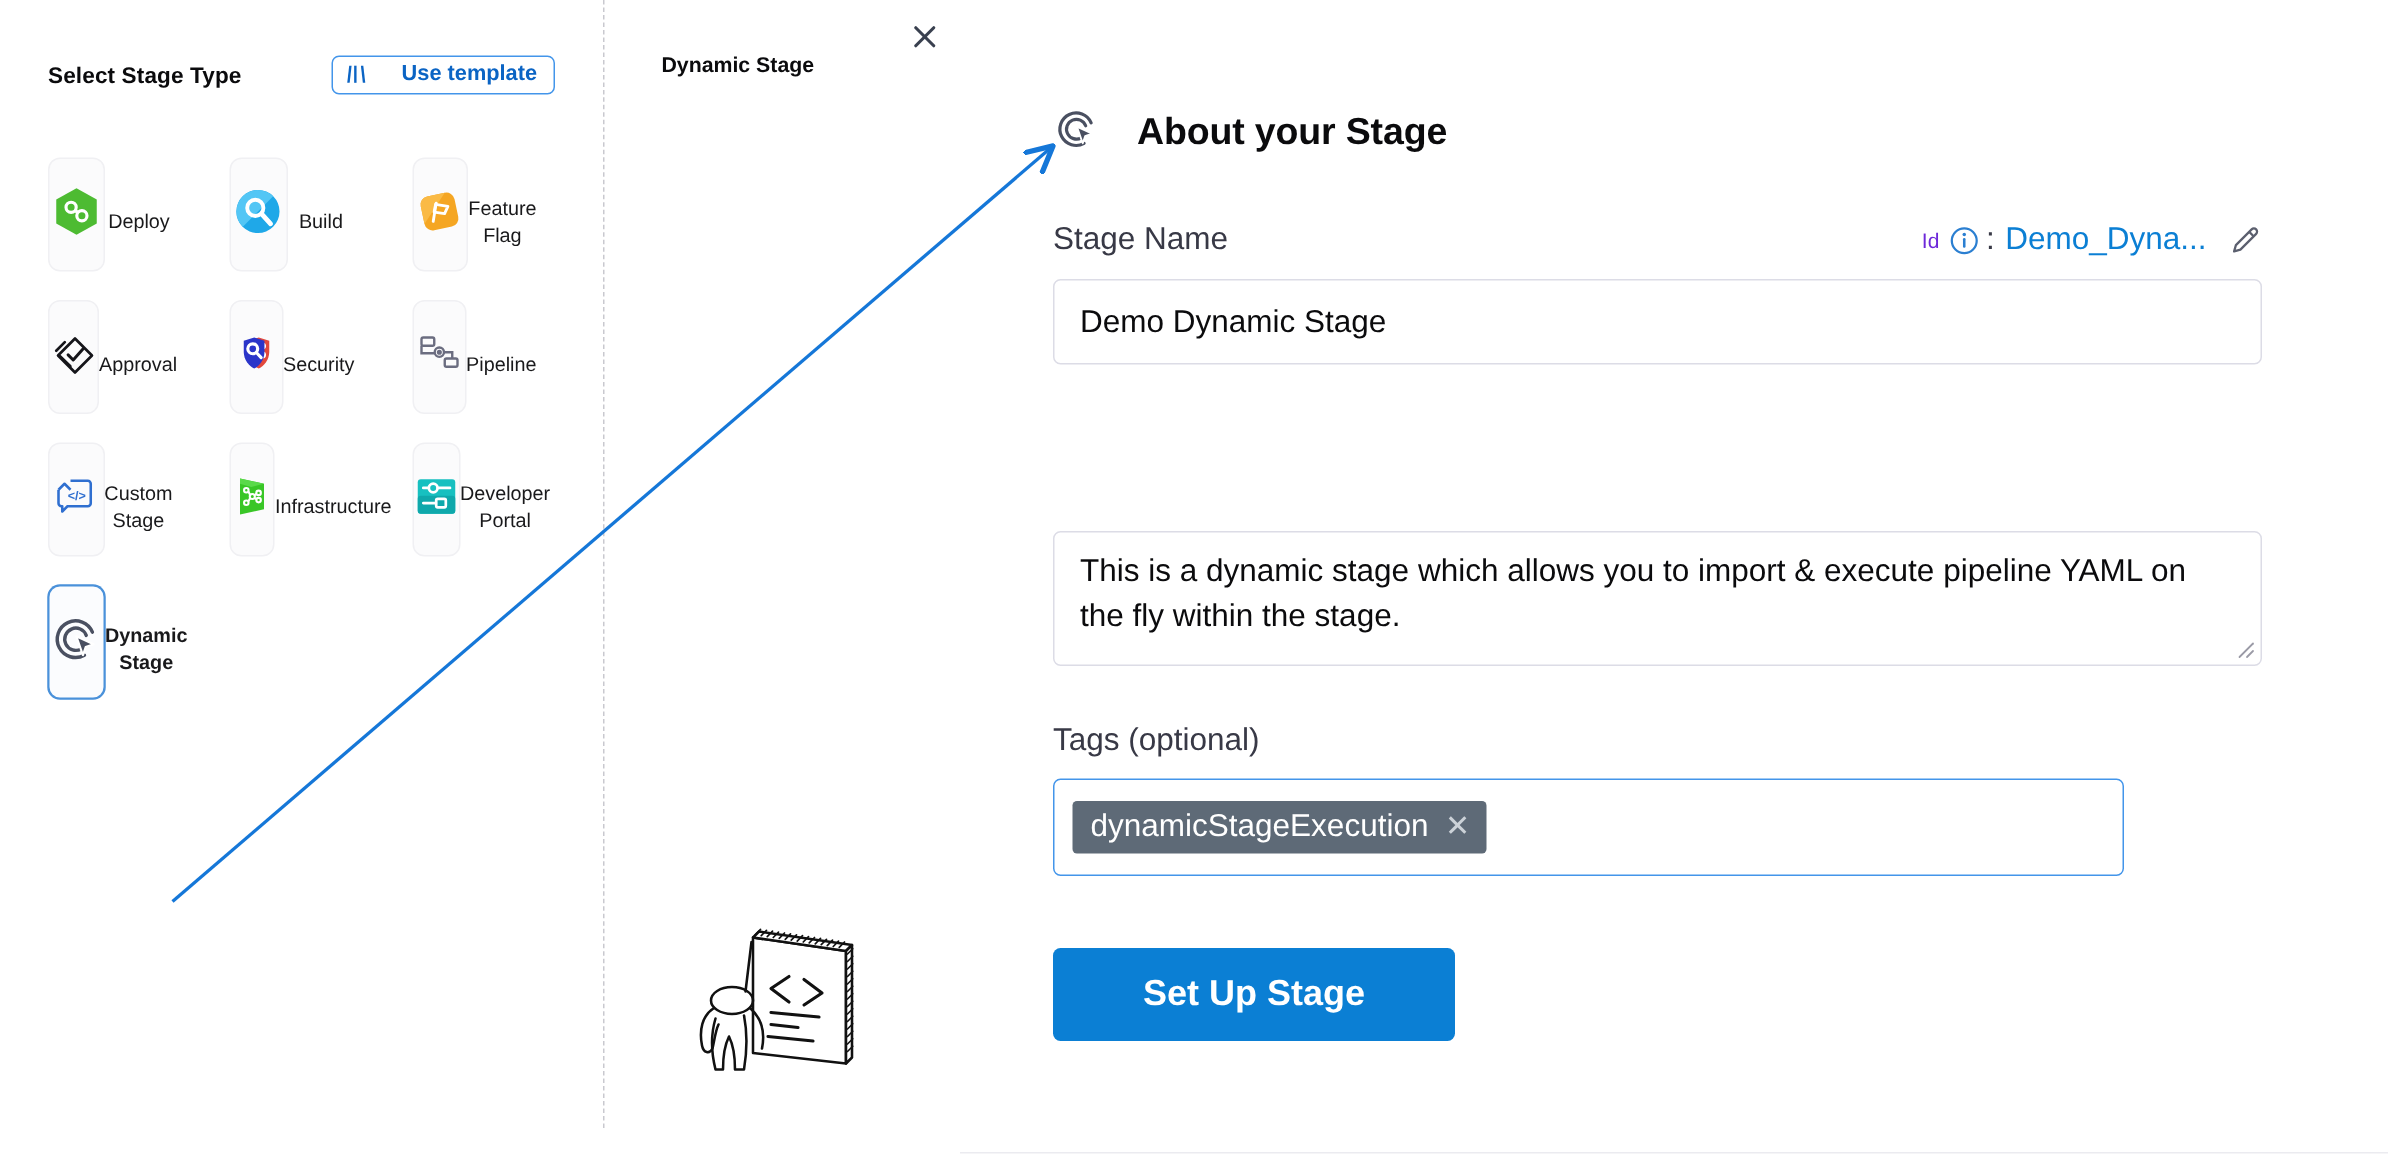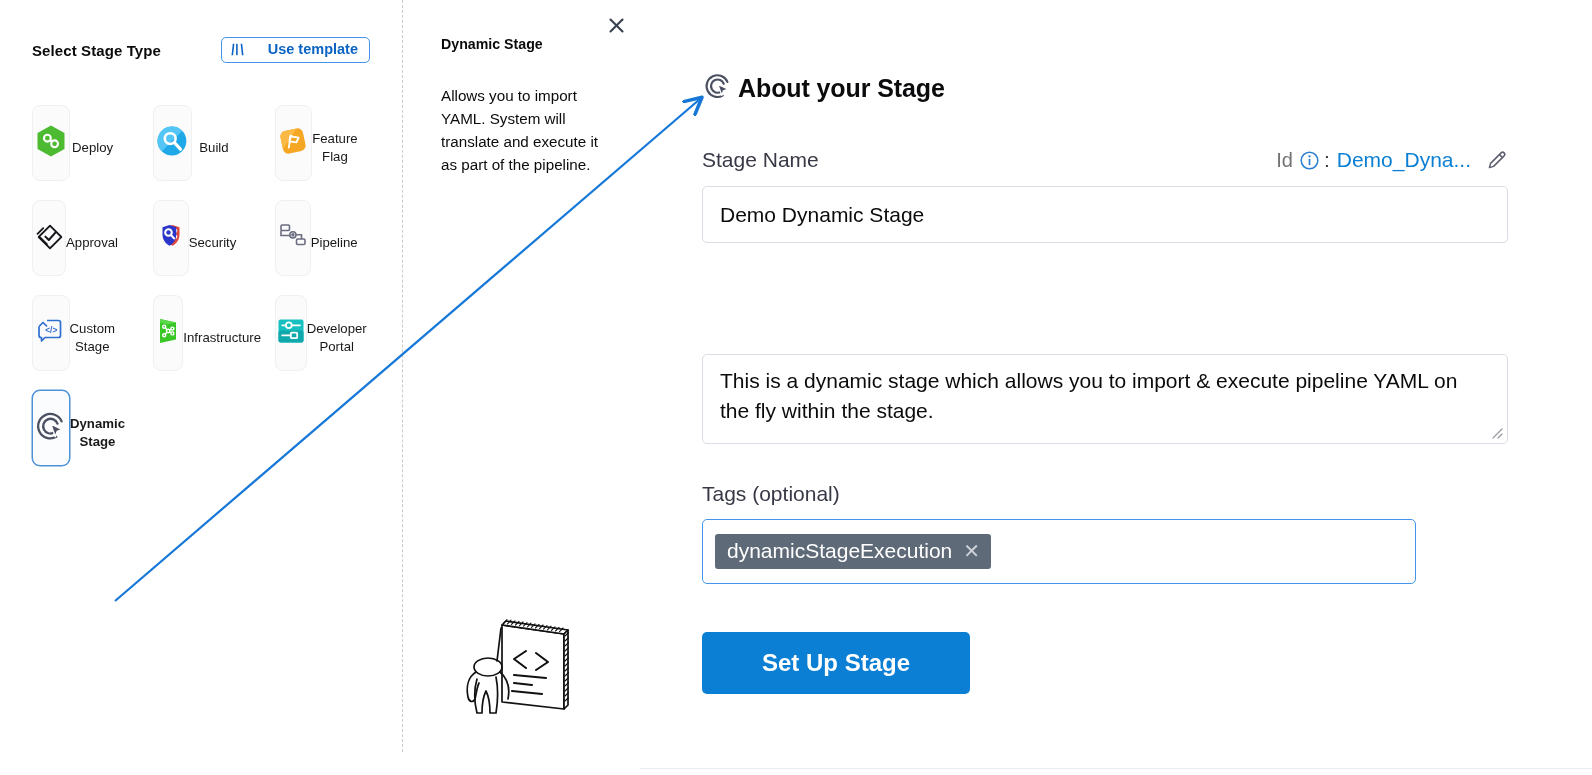--- a/index.html
+++ b/index.html
@@ -75,32 +75,32 @@
   #close-btn {
     position: absolute; left: 602px; top: 13px; width: 28px; height: 28px;
     display: flex; align-items: center; justify-content: center; cursor: pointer;
   }
 
   
   #right-panel { position: absolute; left: 640px; top: 0; width: 952px; height: 775px; background:#fff; }
 
   #about-head {
     position: absolute; left: 62px; top: 70px;
-    display: flex; align-items: center; gap: 4px;
+    display: flex; align-items: center; gap: 24px;
   }
   #about-title { font-size: 25px; font-weight: 700; color: #0b0b0d; letter-spacing: -.1px; }
 
   .field-row {
     position: absolute; left: 62px; width: 806px;
     display: flex; align-items: center; justify-content: space-between;
   }
   .field-label { font-size: 21px; color: #383946; font-weight: 400; }
 
   #id-group { display: flex; align-items: center; gap: 7px; }
-  #id-word { font-size: 20px; color: #737373; }
+  #id-word { font-size: 14px; color: #6d28d9; }
   #id-colon { font-size: 21px; color: #383946; margin-left:-2px; }
   #id-value { font-size: 21px; color: #0b7fd4; max-width: 200px; }
   #id-edit { cursor: pointer; display:flex; align-items:center; margin-left: 8px;}
 
   #stage-name-input {
     position: absolute; left: 62px; top: 186px; width: 806px; height: 57px;
     border: 1px solid #dcdce6; border-radius: 5px; background: #fff;
     font-family: "Liberation Sans", sans-serif; font-size: 21px; color: #0b0b0d;
     padding: 0 17px; outline: none;
   }
@@ -341,21 +341,20 @@
         <div class="stage-label">Dynamic Stage</div>
       </div>
 
     </div>
   </div>
 
   <div id="v-divider"></div>
 
   <div id="mid-panel">
     <div id="mid-title">Dynamic Stage</div>
-    <div id="mid-desc">Allows you to import YAML. System will translate and execute it as part of the pipeline.</div>
 
     <div id="sketch">
       <svg width="134" height="100" viewBox="0 0 134 100">
         <g fill="none" stroke="#111" stroke-width="1.7" stroke-linejoin="round" stroke-linecap="round">
           <path d="M50 8 L112 17 L112 92 L50 85 Z" fill="#fff"></path>
           <path d="M50 8 L54 4 L116 13 L112 17 Z" fill="#fff"></path>
           <path d="M112 17 L116 13 L116 88 L112 92 Z" fill="#fff"></path>
           <g stroke-width="1.1">
             <path d="M51.5 6.2 L55 2.6 M55.5 6.8 L59 3.2 M59.5 7.4 L63 3.8 M63.5 8 L67 4.4
                      M67.5 8.6 L71 5 M71.5 9.2 L75 5.6 M75.5 9.8 L79 6.2 M79.5 10.4 L83 6.8

